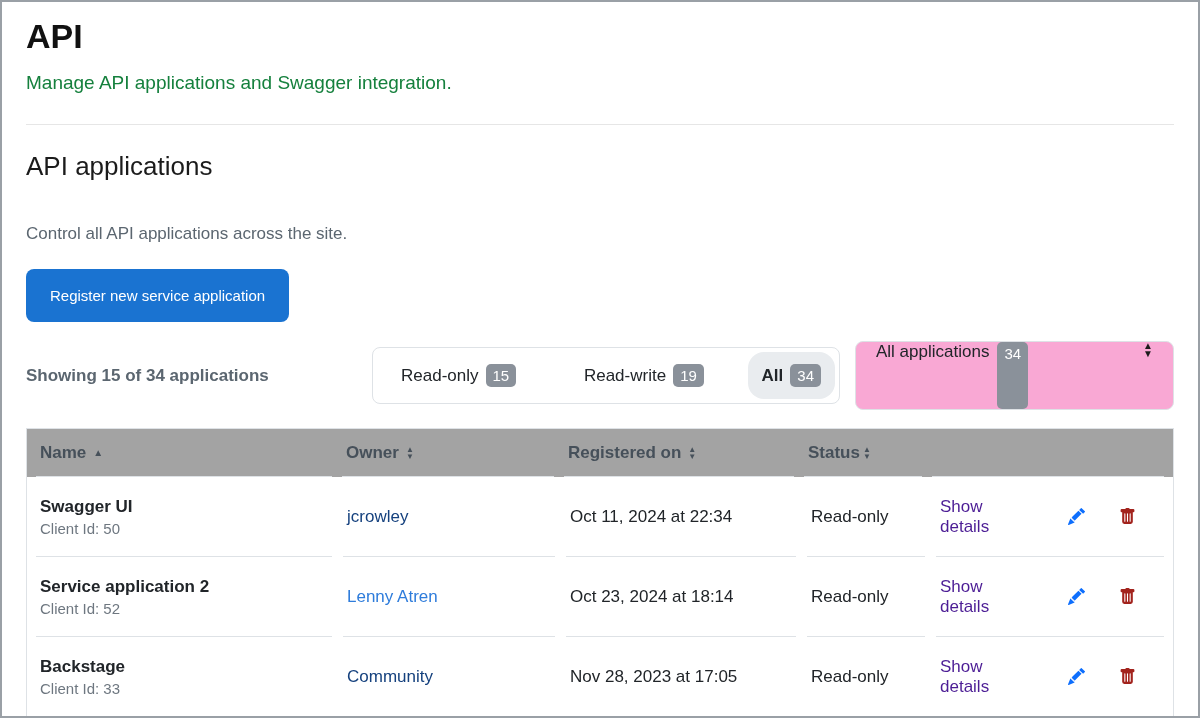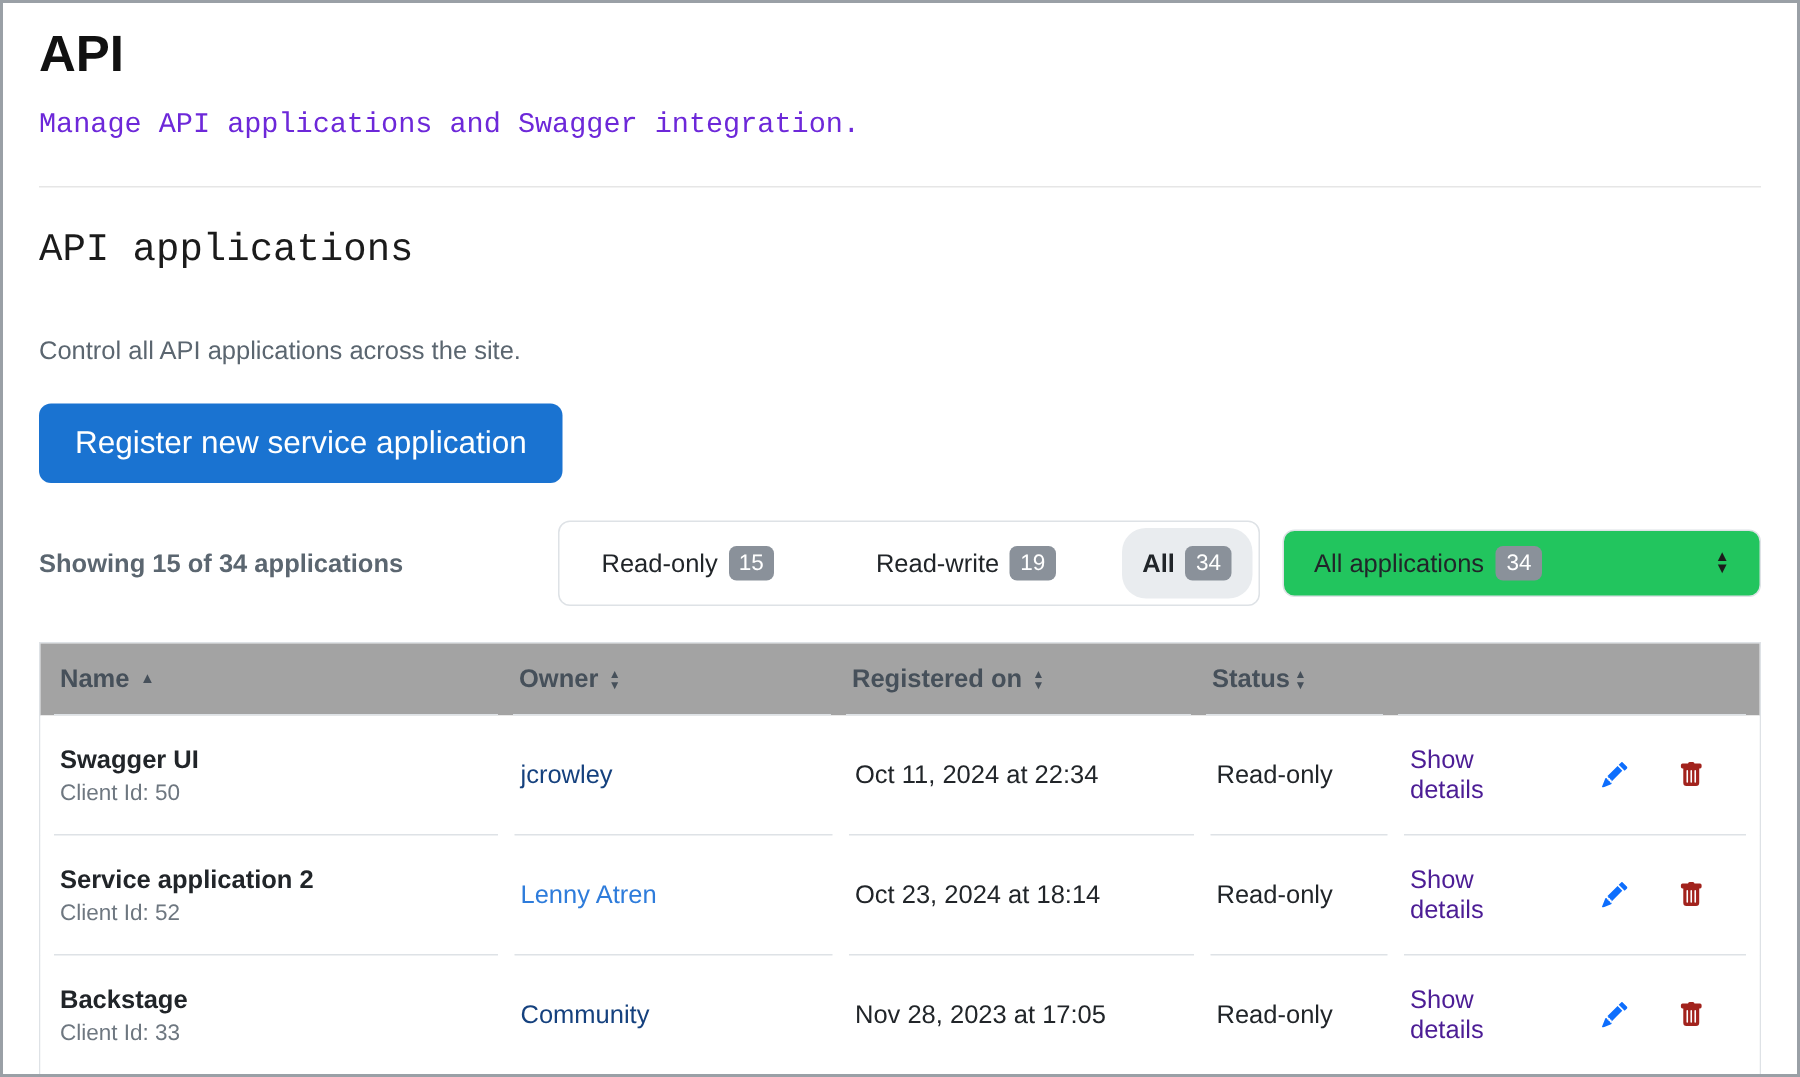--- a/index.html
+++ b/index.html
@@ -22,49 +22,47 @@
   .page-title {
     margin-top: 12px;
     font-size: 34px;
     font-weight: 700;
     color: #111;
     line-height: 44px;
   }
   .page-subtitle {
     margin-top: 12px;
     font-size: 19px;
-    color: #6d28d9;
+    color: #15803d;
     line-height: 26px;
-    font-family: Liberation Mono, monospace;
   }
   hr.divider {
     border: none;
     border-top: 1px solid #e6e6e6;
     margin-top: 28px;
   }
   .section-heading {
     margin-top: 23px;
     font-size: 26px;
     font-weight: 400;
     color: #1b1b1b;
     line-height: 36px;
-    font-family: Liberation Mono, monospace;
   }
   .section-desc {
     margin-top: 39px;
     font-size: 17px;
     color: #5b6670;
     line-height: 22px;
   }
   .btn-primary {
     display: inline-block;
     margin-top: 24px;
     background: #1a73d1;
     color: #ffffff;
-    font-size: 21px;
+    font-size: 15px;
     font-family: inherit;
     line-height: 25px;
     padding: 14px 24px;
     border: none;
     border-radius: 8px;
     cursor: pointer;
   }
 
   
   .controls {
@@ -115,26 +113,25 @@
     background: #8a919a;
     color: #ffffff;
     font-size: 15px;
     font-weight: 400;
     line-height: 15px;
     padding: 4px 7px;
     border-radius: 5px;
   }
   .dropdown {
     flex: 1;
-    height: 45px;
+    height: 69px;
     border: 1px solid #dee2e6;
     border-radius: 8px;
-    background: #22c55e;
-    display: flex;
-    align-items: center;
+    background: #f9a8d4;
+    display: flex;
     gap: 8px;
     padding: 0 20px;
     font-size: 17px;
     color: #212529;
     cursor: pointer;
   }
   .updown-icon {
     margin-left: auto;
     display: flex;
     flex-direction: column;

